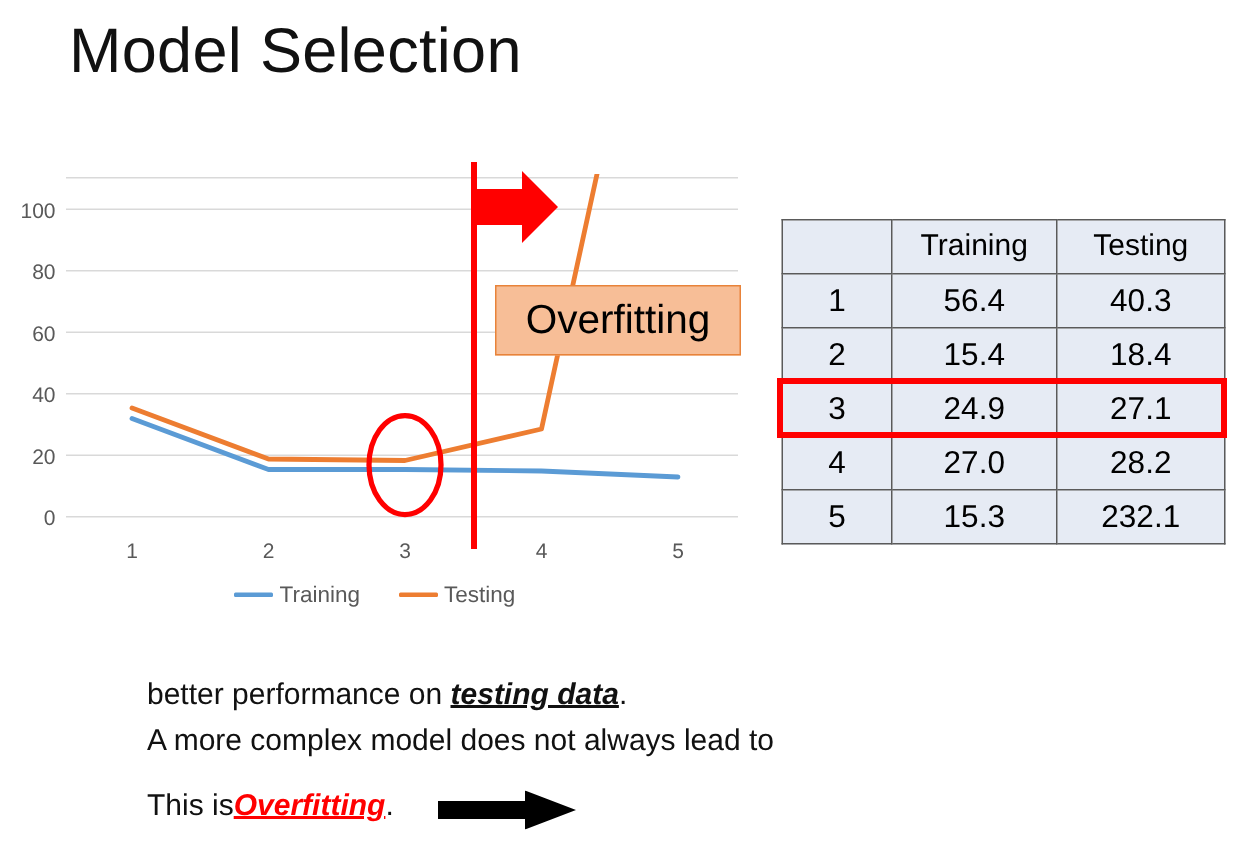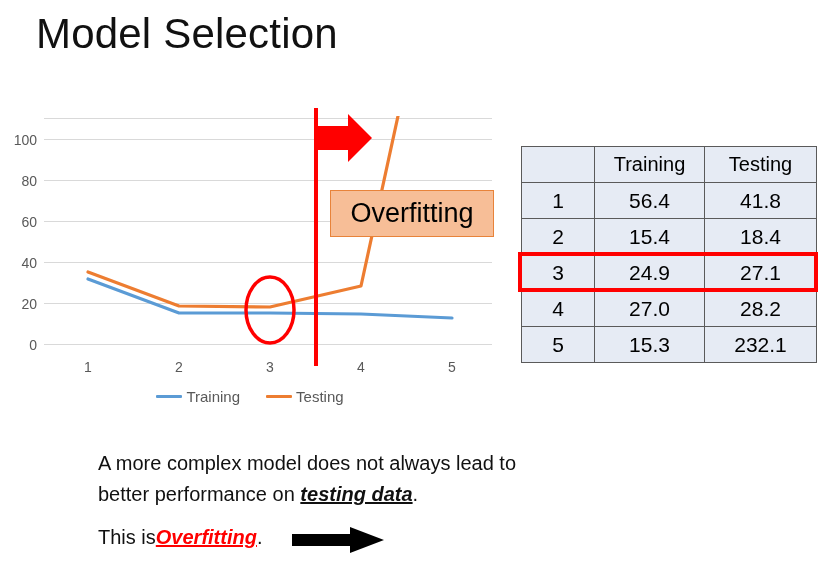--- a/index.html
+++ b/index.html
@@ -8,21 +8,21 @@
     background:#ffffff;
     font-family:"Liberation Sans", sans-serif;
     overflow:hidden;
     position:relative;
     color:#000;
   }
   #slide{position:absolute;left:0;top:0;width:825px;height:568px;}
 
   
   #title{
-    position:absolute;left:36px;top:10px;
+    position:absolute;left:46px;top:10px;
     font-size:42px;font-weight:400;line-height:1.15;
     color:#111111;
     letter-spacing:0.2px;
     white-space:nowrap;
   }
 
   
   #chart{position:absolute;left:0px;top:108px;width:500px;height:310px;}
   #chart svg{display:block;}
 
@@ -166,21 +166,21 @@
       <tr>
         <th class="c-idx"></th>
         <th class="c-tr">Training</th>
         <th class="c-te">Testing</th>
       </tr>
     </thead>
     <tbody>
       <tr>
         <td class="c-idx">1</td>
         <td class="c-tr">56.4</td>
-        <td class="c-te">41.8</td>
+        <td class="c-te">40.3</td>
       </tr>
       <tr>
         <td class="c-idx">2</td>
         <td class="c-tr">15.4</td>
         <td class="c-te">18.4</td>
       </tr>
       <tr>
         <td class="c-idx">3</td>
         <td class="c-tr">24.9</td>
         <td class="c-te">27.1</td>
@@ -193,22 +193,22 @@
       <tr>
         <td class="c-idx">5</td>
         <td class="c-tr">15.3</td>
         <td class="c-te">232.1</td>
       </tr>
     </tbody>
   </table>
   <div id="row-highlight"></div>
 
   <div id="body-text">
+    <div class="ln"><span>better performance on </span><span class="em-black">testing data</span><span>.</span></div>
     <div class="ln">A more complex model does not always lead to</div>
-    <div class="ln"><span>better performance on </span><span class="em-black">testing data</span><span>.</span></div>
     <div id="line3">
       <span>This is </span>
         <span class="em-red">Overfitting</span>
         <span>.</span>
       <svg id="black-arrow" width="92" height="26" viewBox="0 0 92 26">
         <path d="M 0,7 L 58,7 L 58,0 L 92,13 L 58,26 L 58,19 L 0,19 Z" fill="#000000"></path>
       </svg>
     </div>
   </div>
 

